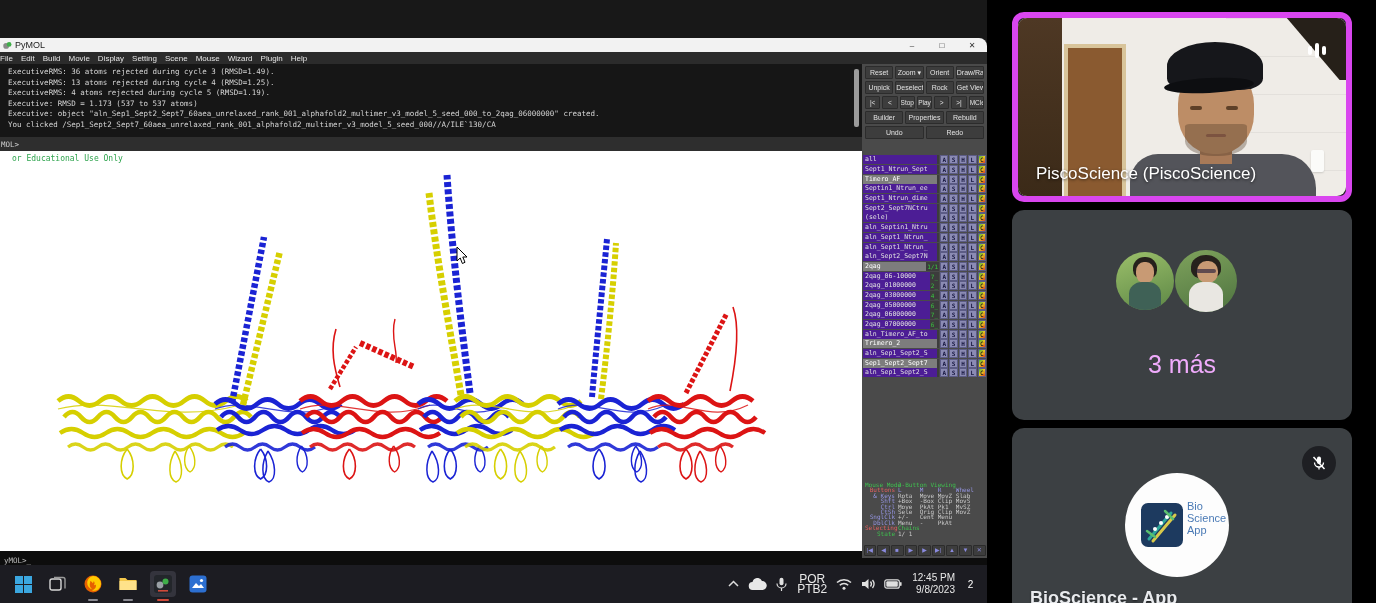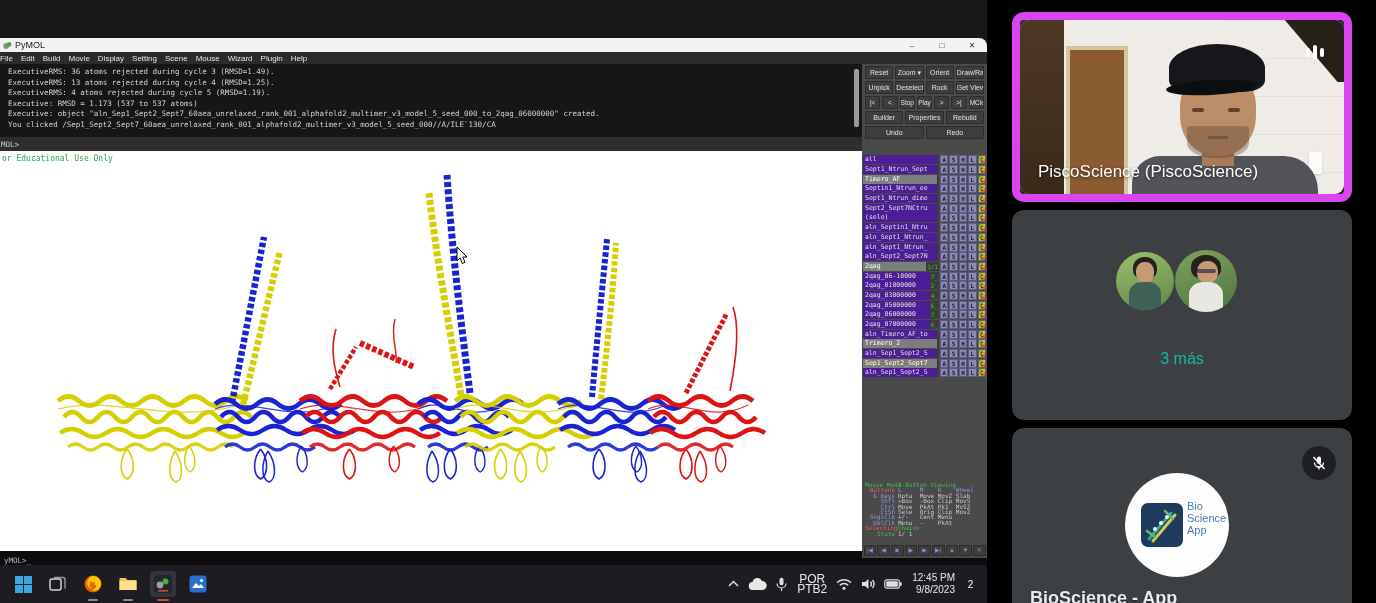--- a/index.html
+++ b/index.html
@@ -20,21 +20,21 @@
   #menubar .mi { font-size:8px; color:#e4e4e4; padding:0 4px; white-space:nowrap; }
   #menubar .mi:first-child { margin-left:-6px; }
 
   #console { left:0; top:26px; width:862px; height:73px; background:#161616; padding:3px 10px 0 8px; }
   #console .cline { font-family:"DejaVu Sans Mono", monospace; font-size:7.5px; line-height:10.5px; color:#d6d6d6; white-space:nowrap; overflow:hidden; }
   #cscroll { right:128px; top:31px; width:5px; height:58px; background:#9b9b9b; border-radius:2px; }
   #cmdline { left:0; top:99px; width:862px; height:14px; background:#2e2e2e; display:flex; align-items:center; }
   #cmdline .ptxt { font-family:"DejaVu Sans Mono", monospace; font-size:7.5px; color:#cfcfcf; padding-left:1px; }
 
   #viewport { left:0; top:113px; width:862px; height:400px; background:#ffffff; overflow:hidden; }
-  #watermark { left:2px; top:3px; font-family:"DejaVu Sans Mono", monospace; font-size:8px; color:#2fa44e; }
+  #watermark { left:12px; top:3px; font-family:"DejaVu Sans Mono", monospace; font-size:8px; color:#2fa44e; }
   #vprompt { left:0; top:513px; width:987px; height:14px; background:#0d0d0d; display:flex; align-items:flex-end; }
   #vprompt .ptxt { font-family:"DejaVu Sans Mono", monospace; font-size:7.5px; color:#b9b9b9; padding-left:4px; }
 
   
   #rpanel { left:862px; top:26px; width:125px; height:494px; background:#4a4a4a; }
   .btnrow { display:flex; padding:0 2px; margin-top:2px; }
   .pbtn { flex:1; margin:0 1px; background:#3d3d3d; border:1px solid #2c2c2c; color:#e2e2e2; font-size:7px; line-height:9px; text-align:center; border-radius:1px; white-space:nowrap; overflow:hidden; padding:1px 0; }
   .btnrow.narrow .pbtn { font-size:6.5px; padding:1px 0; }
 
   #objlist { margin-top:16px; padding:0 1px; }
@@ -64,21 +64,21 @@
   .tb-ic.active { background:#34343d; }
   .tb-ic.active::after { content:""; position:absolute; bottom:-4px; left:7px; width:12px; height:2.5px; background:#d04a3a; border-radius:2px; }
   #tray { margin-left:auto; display:flex; align-items:center; }
   .tr-ic { margin-left:9px; display:flex; align-items:center; justify-content:center; }
   #lang { margin-left:10px; font-size:12px; line-height:10px; color:#e8e8e8; text-align:center; }
   #clock { margin-left:10px; font-size:10px; line-height:12px; color:#e8e8e8; text-align:right; }
   #badge { width:17px; height:17px; margin:0 8px 0 7px; border-radius:50%; color:#fff; font-size:10px; display:flex; align-items:center; justify-content:center; }
 
   
   .tile { left:1012px; width:340px; border-radius:12px; overflow:hidden; }
-  #tile1 { top:12px; height:190px; border:8px solid #d946ef; background:#202124; }
+  #tile1 { top:12px; height:190px; border:6px solid #d946ef; background:#202124; }
   #photo { position:absolute; inset:0; background:#efece7; border-radius:9px; overflow:hidden; }
   .doordark { position:absolute; left:0; top:0; width:44px; height:100%; background:linear-gradient(#4e3824,#3b2a18); }
   .door { position:absolute; left:46px; top:26px; width:62px; height:165px; background:#8a5a30; border:4px solid #d8c49a; border-bottom:0; }
   .shelf { position:absolute; right:0; top:0; width:80px; height:62px; background:#262019; clip-path:polygon(26% 0, 100% 0, 100% 100%, 92% 100%); }
   .tilelines { position:absolute; right:0; top:0; width:120px; height:100%; background:repeating-linear-gradient(to bottom, rgba(0,0,0,0.05) 0 1px, transparent 1px 38px); }
   .switch { position:absolute; right:22px; top:132px; width:13px; height:22px; background:#fbfbf9; border-radius:2px; box-shadow:0 1px 2px rgba(0,0,0,.15); }
   .torso { position:absolute; left:112px; top:136px; width:186px; height:56px; background:#53545a; border-radius:28px 34px 0 0; }
   .neck { position:absolute; left:182px; top:124px; width:32px; height:22px; background:#a87a58; }
   .face { position:absolute; left:160px; top:50px; width:76px; height:86px; background:#bd8d66; border-radius:42% 42% 46% 46%; }
   .beard { position:absolute; left:167px; top:106px; width:62px; height:32px; background:rgba(74,52,36,.34); border-radius:8% 8% 46% 46%; }
@@ -93,21 +93,21 @@
 
   #tile2 { top:210px; height:210px; background:#3c4043; }
   .av { position:absolute; border-radius:50%; overflow:hidden; }
   #av1 { left:104px; top:42px; width:58px; height:58px; background:linear-gradient(160deg,#9cc06a,#5d8746); }
   #av2 { left:163px; top:40px; width:62px; height:62px; background:linear-gradient(160deg,#7fa35c,#4e7340); }
   .av .hair { position:absolute; left:30%; top:8%; width:40%; height:38%; background:#26211c; border-radius:50% 50% 40% 40%; }
   .av .aface { position:absolute; left:35%; top:18%; width:30%; height:36%; background:#c89a74; border-radius:45%; }
   .av .abody { position:absolute; left:22%; top:52%; width:56%; height:50%; background:#cfd8cd; border-radius:40% 40% 0 0; }
   #av1 .abody { background:#3f6156; }
   .glasses { position:absolute; left:34%; top:30%; width:32%; height:7%; background:rgba(40,30,60,.65); border-radius:2px; }
-  .more-label { position:absolute; left:0; top:140px; width:100%; text-align:center; color:#14b8a6; font-size:16px; }
+  .more-label { position:absolute; left:0; top:140px; width:100%; text-align:center; color:#f0abfc; font-size:25px; }
 
   #tile3 { top:428px; height:200px; background:#3c4043; }
   .micmuted { position:absolute; right:16px; top:18px; width:34px; height:34px; border-radius:50%; background:rgba(25,26,29,.85); display:flex; align-items:center; justify-content:center; }
   .logo-circle { position:absolute; left:113px; top:45px; width:104px; height:104px; border-radius:50%; background:#fdfdfd; }
   .logo-sq { position:absolute; left:16px; top:30px; width:42px; height:44px; background:#1d3a5f; border-radius:7px; overflow:hidden; }
   .logo-txt { position:absolute; left:62px; top:27px; color:#4a7ab5; font-size:11px; line-height:12px; }
   .biotag { position:absolute; left:18px; top:160px; color:#e8eaed; font-size:18px; font-weight:bold; text-shadow:0 1px 2px rgba(0,0,0,.5); }
 </style>
 </head>
 <body>

